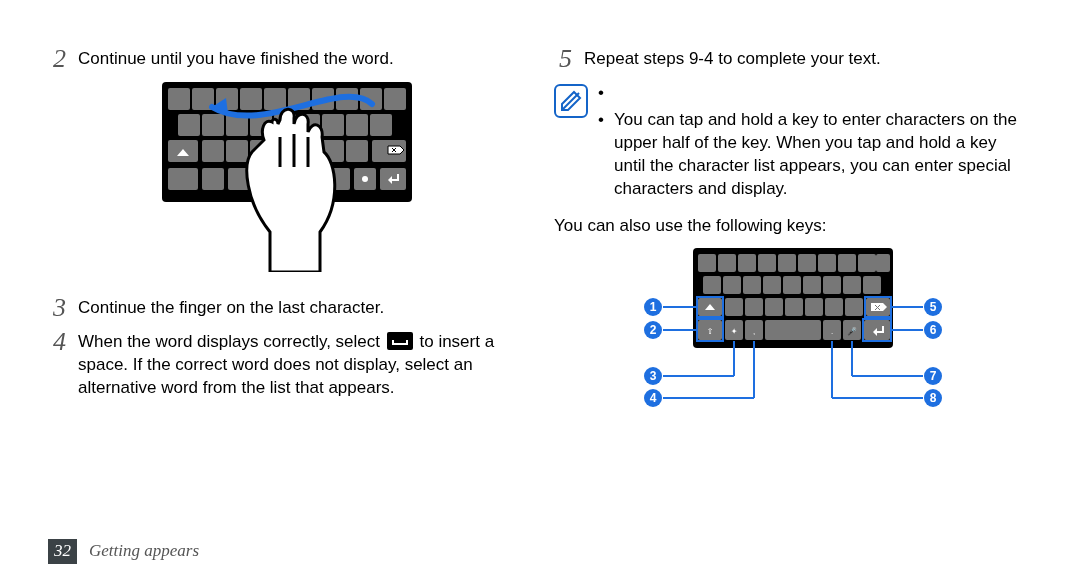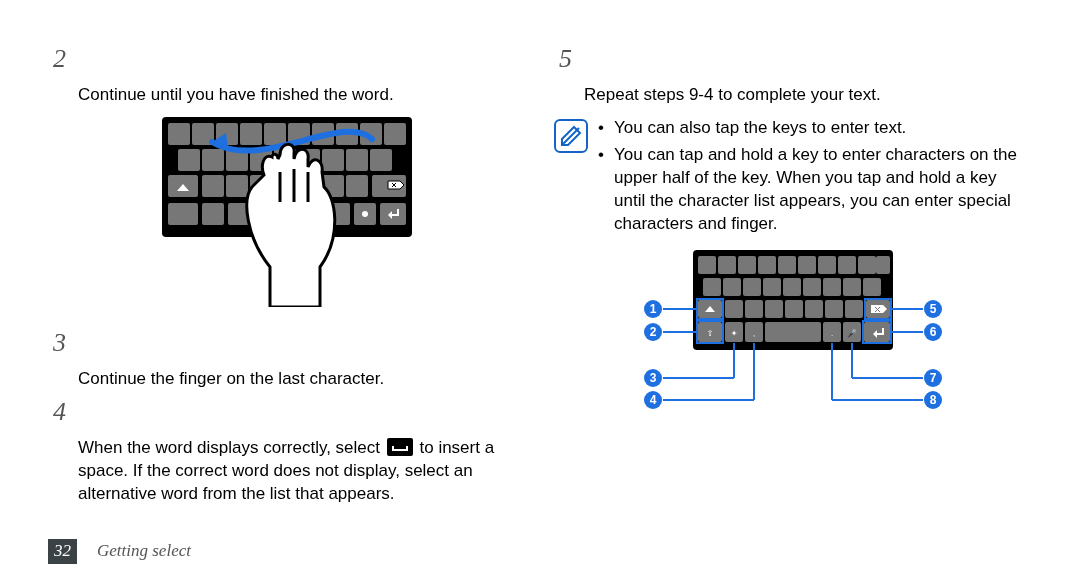--- a/index.html
+++ b/index.html
@@ -37,21 +37,20 @@
     font-size: 26px;
     line-height: 1;
     color: #555;
     min-width: 18px;
     text-align: right;
     padding-top: 0px;
   }
   .step .step-num { margin-top: -2px; }
   .step-body {
     flex: 1;
-    margin-top: 36px;
   }
   .inline-icon {
     display: inline-block;
     width: 26px;
     height: 18px;
     background: #000;
     border-radius: 2px;
     vertical-align: -3px;
     margin: 0 2px;
   }
@@ -87,21 +86,21 @@
     position: relative;
     margin: 6px 0 18px 0;
     text-align: center;
   }
   .footer {
     position: absolute;
     bottom: 22px;
     left: 48px;
     display: flex;
     align-items: center;
-    gap: 20px;
+    gap: 12px;
     font-style: italic;
   }
   .page-num {
     background: #3b4246;
     color: #fff;
     padding: 1px 6px;
     font-style: italic;
     font-family: Georgia, serif;
     font-size: 17px;
   }
@@ -231,29 +230,29 @@
       <div class="note-row">
         <div class="note-icon">
           <svg width="22" height="22" viewBox="0 0 22 22">
             <line x1="3" y1="19" x2="19" y2="3" stroke="#1464c8" stroke-width="2"></line>
             <path d="M14 2 L20 8 L8 20 L2 20 L2 14 Z" fill="none" stroke="#1464c8" stroke-width="2"></path>
           </svg>
         </div>
         <div class="bullets">
           <div class="bullet">
             <span class="dot">•</span>
-            <span>You can also tap the keys to enter text.</span>
           </div>
           <div class="bullet">
             <span class="dot">•</span>
-            <span>You can tap and hold a key to enter characters on the upper half of the key. When you tap and hold a key until the character list appears, you can enter special characters and finger.</span>
+            <span>You can tap and hold a key to enter characters on the upper half of the key. When you tap and hold a key until the character list appears, you can enter special characters and display.</span>
           </div>
         </div>
       </div>
 
+      <div style="margin:6px 0 10px 0;">You can also use the following keys:</div>
 
       <div class="kb-figure">
         <svg width="360" height="180" viewBox="0 0 360 180">
 
           <rect x="80" y="0" width="200" height="100" rx="4" fill="#000"></rect>
           <g fill="#777">
 
             <rect x="85" y="6" width="18" height="18" rx="2"></rect>
               <rect x="105" y="6" width="18" height="18" rx="2"></rect>
               <rect x="125" y="6" width="18" height="18" rx="2"></rect>
@@ -348,15 +347,15 @@
             <circle cx="320" cy="150" r="9" fill="#1e6fe0"></circle>
               <text x="320" y="154">8</text>
           </g>
         </svg>
       </div>
     </div>
   </div>
 
   <div class="footer">
     <span class="page-num">32</span>
-    <span class="section-name">Getting select</span>
+    <span class="section-name">Getting appears</span>
   </div>
 </div>
 
 </body></html>

